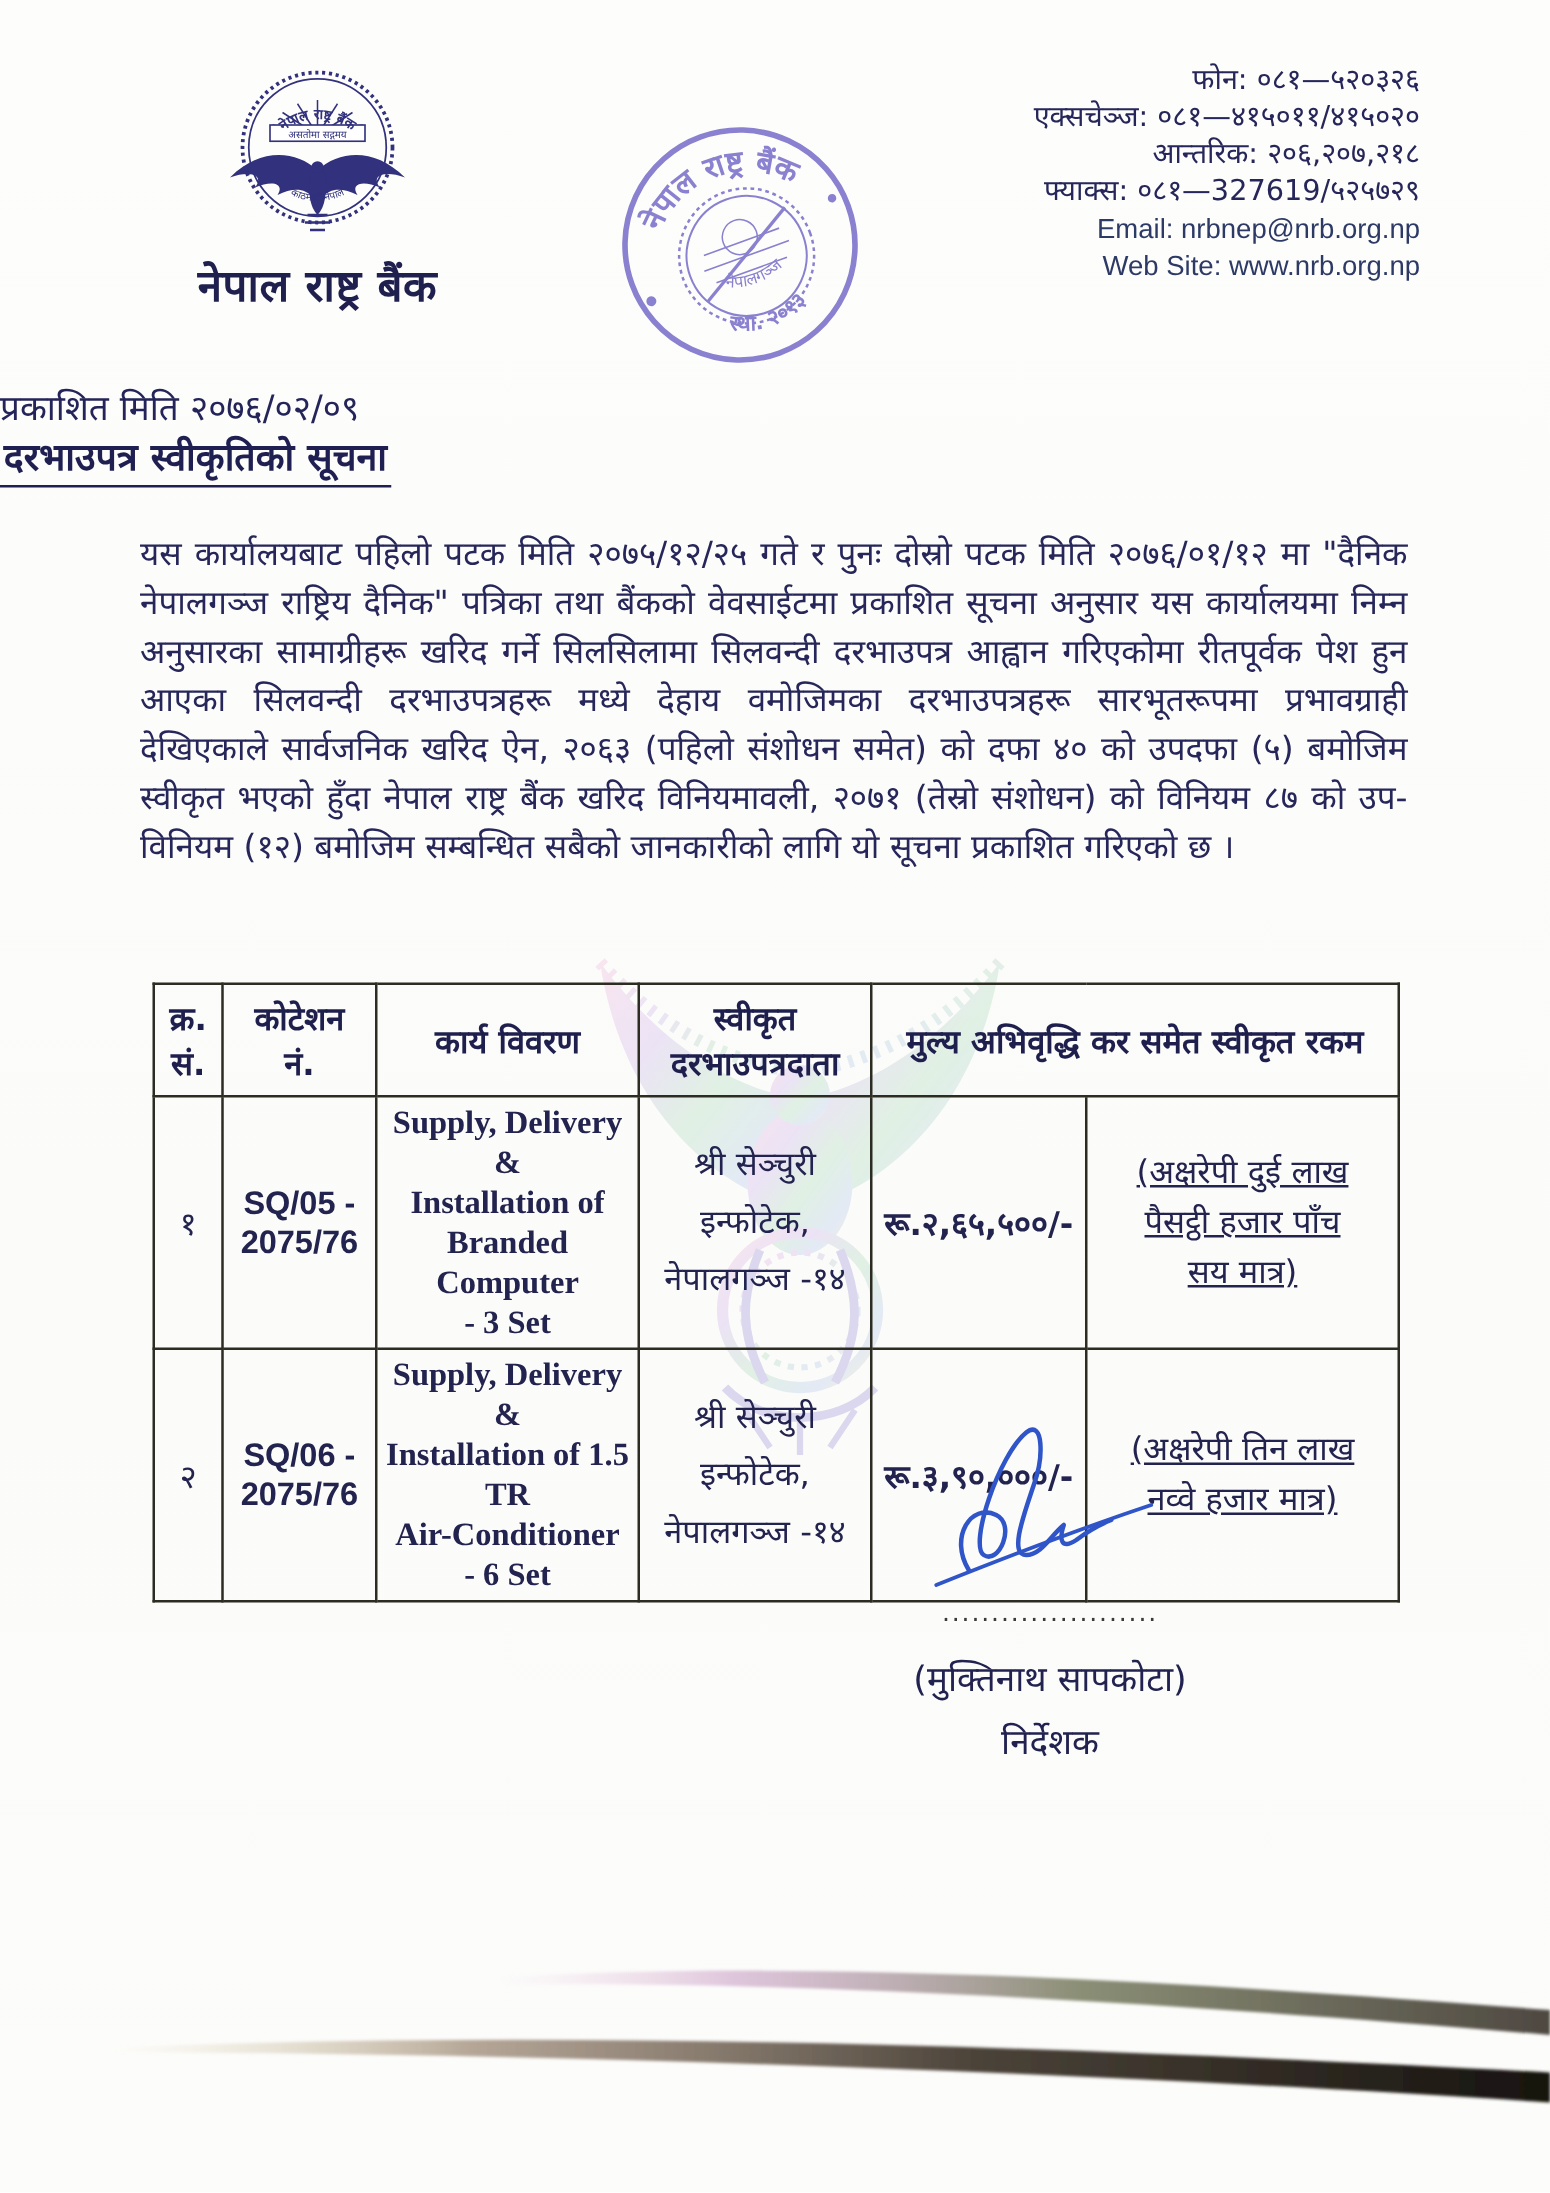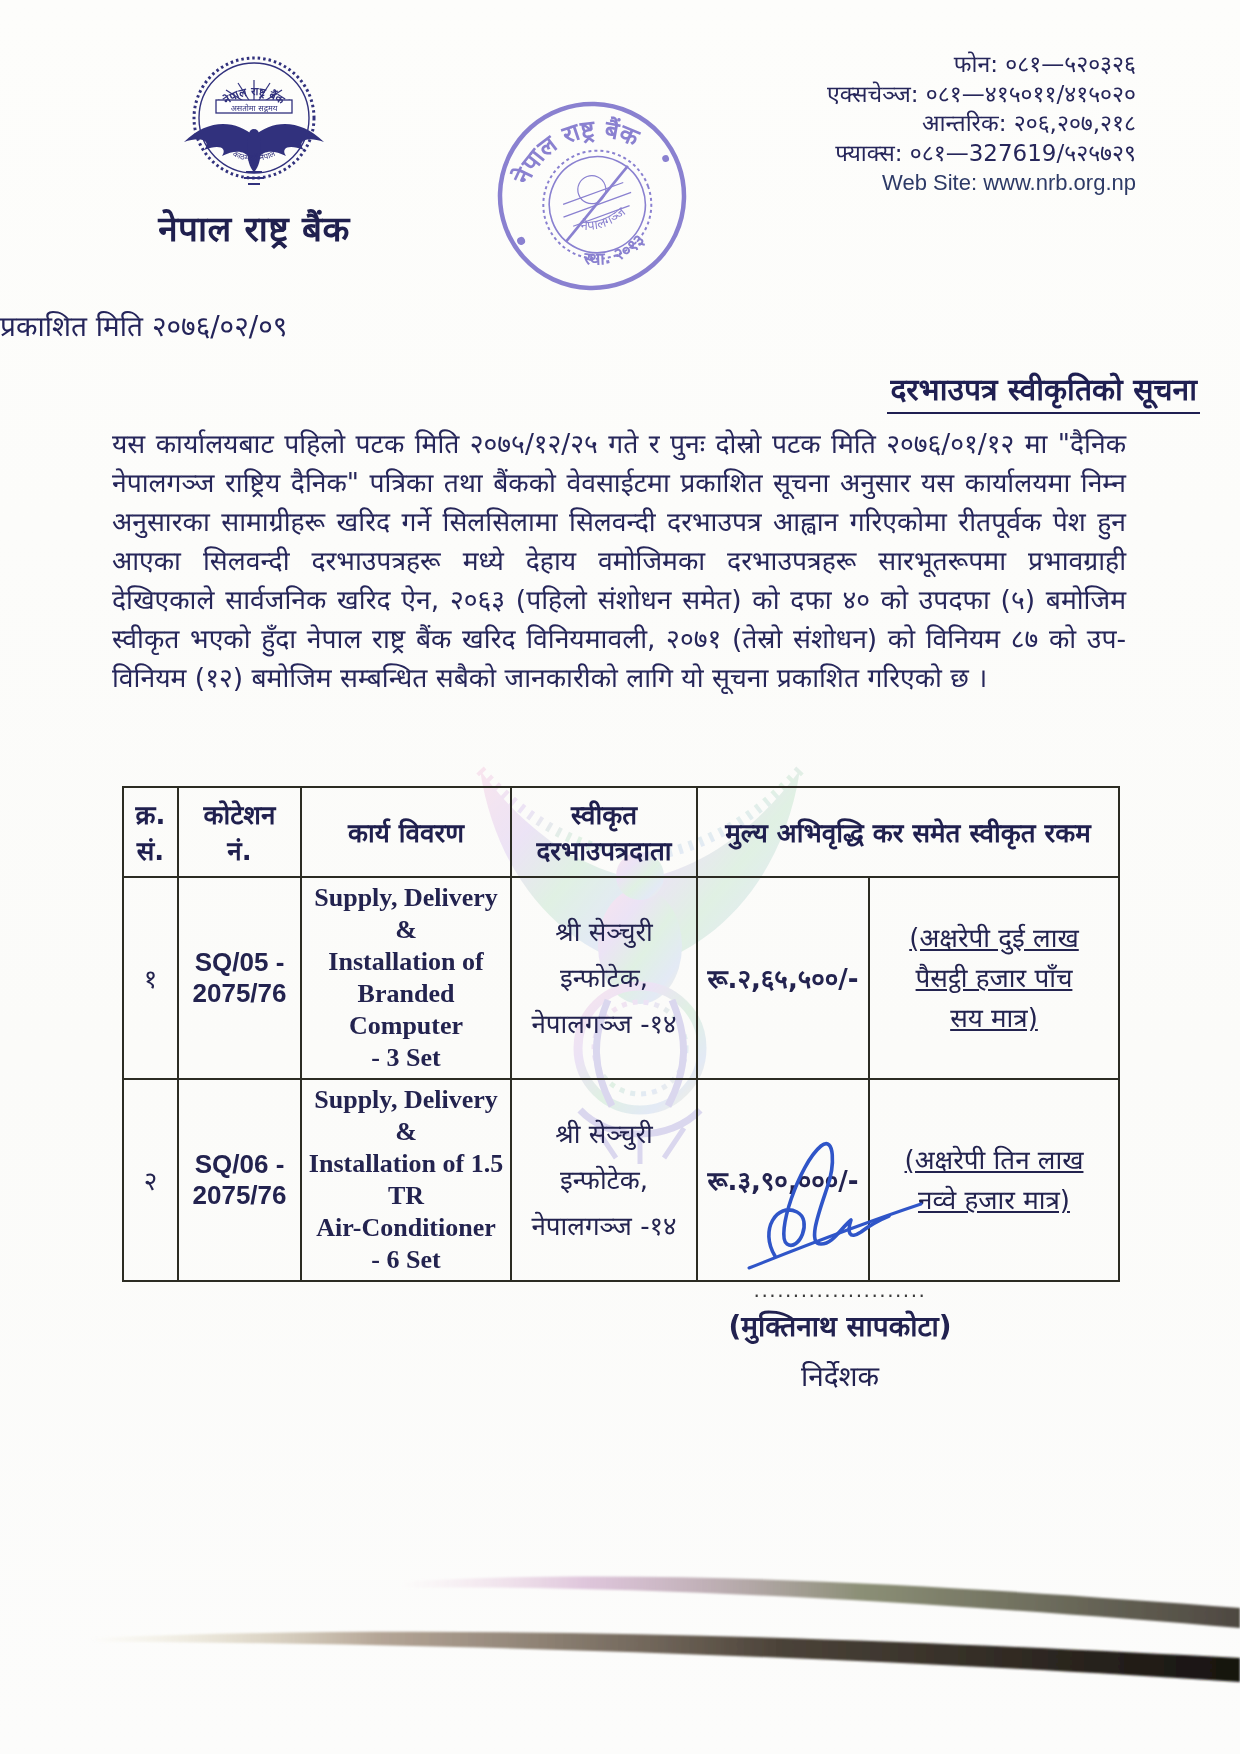--- a/index.html
+++ b/index.html
@@ -16,21 +16,21 @@
   
   .logo-block { left:126px; top:50px; width:256px; text-align:center; z-index:3; }
   .bank-name { font-size:35px; font-weight:bold; color:#20204f; letter-spacing:0.5px; margin-top:0px; }
   .office-name { font-size:27px; color:#23234f; margin-top:10px; text-align:left; padding-left:6px; }
   .stamp-wrap { left:486px; top:90px; width:212px; height:212px; z-index:3; opacity:0.82; mix-blend-mode:multiply; }
   .contact { right:104px; top:50px; width:460px; text-align:right; line-height:29.5px; font-size:23px; color:#26265a; z-index:3; }
   .contact .latin { font-family:"Liberation Sans", sans-serif; font-size:22px; color:#2d3a66; }
 
   
   .published { left:0; top:306px; width:1200px; font-size:28px; color:#24245a; z-index:2; }
-  .title-row { left:0; top:368px; width:1200px; text-align:right; z-index:2; }
+  .title-row { left:0; top:344px; width:1200px; text-align:left; z-index:2; }
   .title-row span { display:inline-block; font-size:30px; font-weight:bold; color:#1f1f52;
                     border-bottom:2.5px solid #1f1f52; padding:0 3px 3px; }
 
   
   .body-par { left:112px; top:424px; width:1014px; font-size:26.5px; line-height:39px;
               text-align:justify; color:#26265a; z-index:2; }
 
   
   .watermark { left:330px; top:718px; z-index:0; }
 
@@ -44,21 +44,21 @@
   .cell-sn { font-size:27px; }
   .cell-quo { font-family:"Liberation Sans", sans-serif; font-weight:bold; font-size:23px; color:#1c1c22; line-height:31px; }
   .cell-work { font-family:"Liberation Serif", serif; font-weight:bold; font-size:24px; color:#1b1b1e; line-height:32px; }
   .cell-bidder { line-height:46px; }
   .cell-amt { font-weight:bold; font-size:27px; color:#1d1d46; }
   .cell-words { line-height:40px;text-decoration:underline; }
 
   
   .sig-block { left:695px; top:1126px; width:290px; text-align:center; z-index:2; }
   .sig-dots { font-size:20px; letter-spacing:1.5px; color:#3a3a3a; margin-top:-22px; }
-  .sig-name { font-size:28px; font-weight:700; color:#222250; margin-top:4px; }
+  .sig-name { font-size:28px; font-weight:400; color:#222250; margin-top:21px; }
   .sig-title { font-size:28px; color:#222250; margin-top:12px; }
 
   
   .streaks { left:0; top:1542px; z-index:1; }
 </style>
 </head>
 <body>
 
 <div class="page">
 
@@ -127,20 +127,21 @@
         </text>
       </g>
     </svg>
   </div>
 
   <div class="abs contact">
     <div>फोन: ०८१—५२०३२६</div>
     <div>एक्सचेञ्ज: ०८१—४१५०११/४१५०२०</div>
     <div>आन्तरिक: २०६,२०७,२१८</div>
     <div>फ्याक्स: ०८१—327619/५२५७२९</div>
+    <div class="latin">Email: nrbnep@nrb.org.np</div>
     <div class="latin">Web Site: www.nrb.org.np</div>
   </div>
 
   <div class="abs published">प्रकाशित मिति २०७६/०२/०९</div>
   <div class="abs title-row">
     <span>दरभाउपत्र स्वीकृतिको सूचना</span>
   </div>
 
   <p class="abs body-par">यस कार्यालयबाट पहिलो पटक मिति २०७५/१२/२५ गते र पुनः दोस्रो पटक मिति २०७६/०१/१२ मा "दैनिक नेपालगञ्ज राष्ट्रिय दैनिक" पत्रिका तथा बैंकको वेवसाईटमा प्रकाशित सूचना अनुसार यस कार्यालयमा निम्न अनुसारका सामाग्रीहरू खरिद गर्ने सिलसिलामा सिलवन्दी दरभाउपत्र आह्वान गरिएकोमा रीतपूर्वक पेश हुन आएका सिलवन्दी दरभाउपत्रहरू मध्ये देहाय वमोजिमका दरभाउपत्रहरू सारभूतरूपमा प्रभावग्राही देखिएकाले सार्वजनिक खरिद ऐन, २०६३ (पहिलो संशोधन समेत) को दफा ४० को उपदफा (५) बमोजिम स्वीकृत भएको हुँदा नेपाल राष्ट्र बैंक खरिद विनियमावली, २०७१ (तेस्रो संशोधन) को विनियम ८७ को उप-विनियम (१२) बमोजिम सम्बन्धित सबैको जानकारीको लागि यो सूचना प्रकाशित गरिएको छ ।</p>
 

